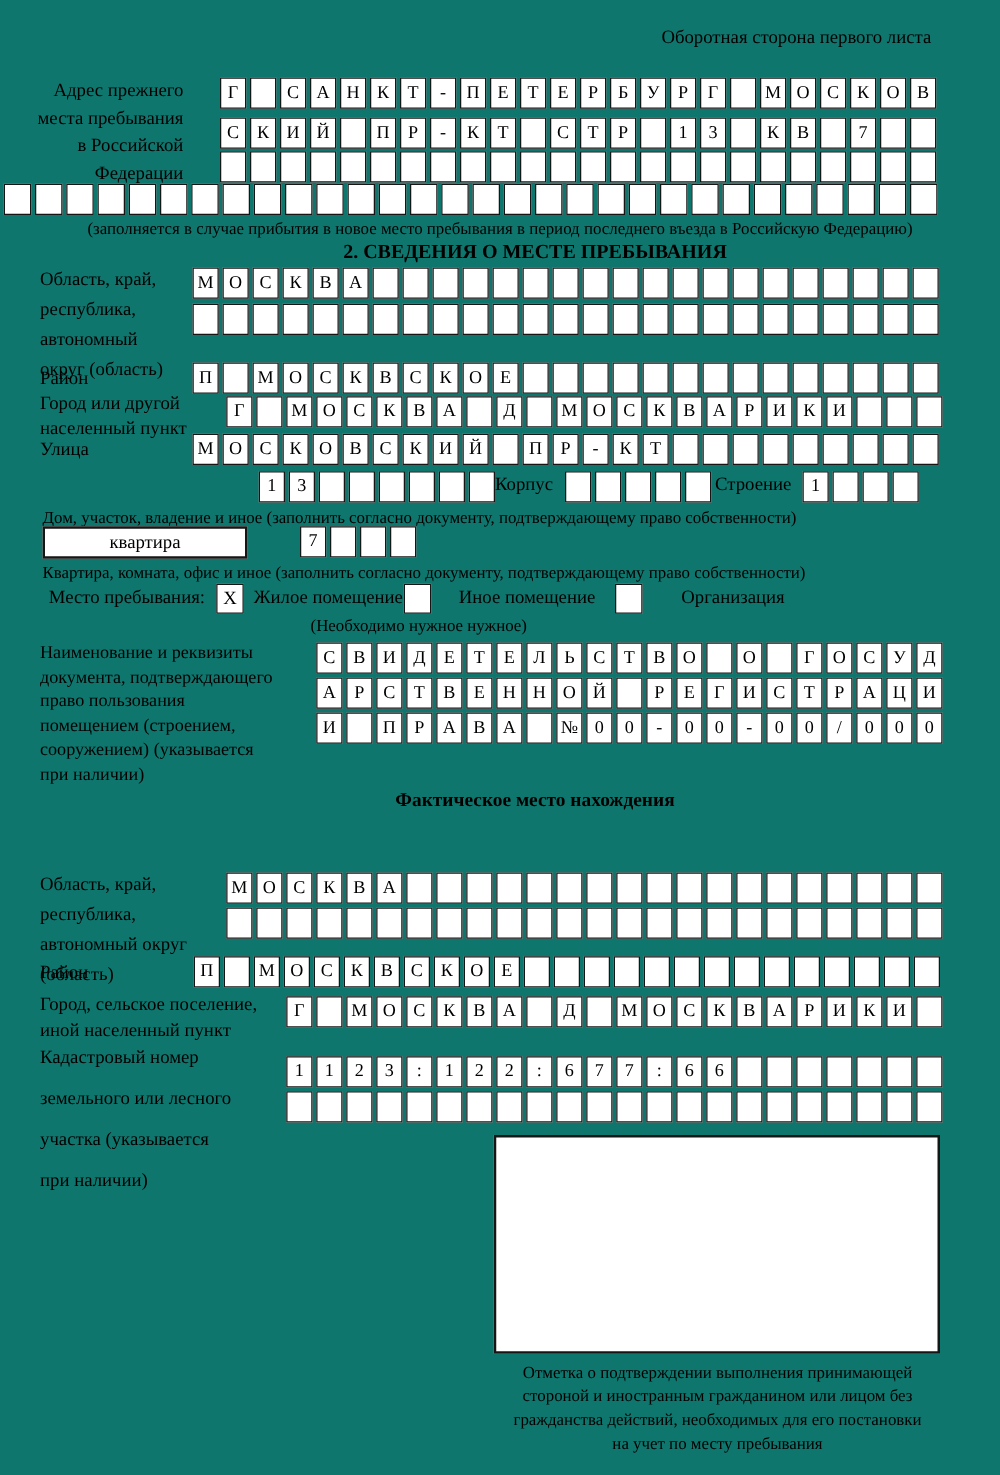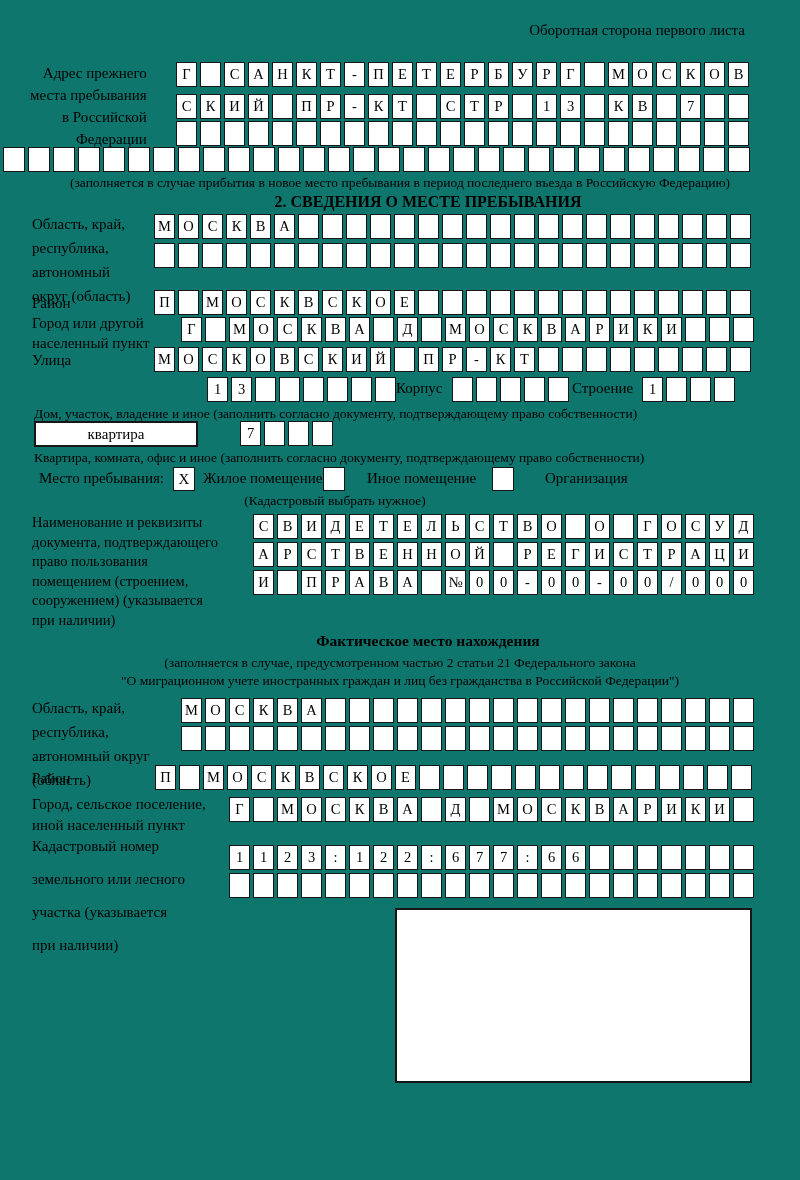--- a/index.html
+++ b/index.html
@@ -355,21 +355,21 @@
   </div>
   <div class="abs" style="left:203px;top:470px;font-size:15px;">Жилое помещение</div>
   <div class="checkbox" style="left:323px;top:467px;">
     <span></span>
   </div>
   <div class="abs" style="left:367px;top:470px;font-size:15px;">Иное помещение</div>
   <div class="checkbox" style="left:492px;top:467px;">
     <span></span>
   </div>
   <div class="abs" style="left:545px;top:470px;font-size:15px;">Организация</div>
-  <div class="cap" style="left:0;top:492px;width:670px;text-align:center;">(Кадастровый выбрать нужное)</div>
+  <div class="cap" style="left:0;top:492px;width:670px;text-align:center;">(Необходимо нужное нужное)</div>
 
   <div class="lbl" style="left:32px;top:513px;line-height:19.5px;font-size:14.5px;">Наименование и реквизиты
 документа, подтверждающего
 право пользования
 помещением (строением,
 сооружением) (указывается
 при наличии)</div>
   <div class="grid-row" style="left:253px;top:514px;">
       <div class="cell">С</div>
       <div class="cell">В</div>
@@ -434,22 +434,20 @@
       <div class="cell">-</div>
       <div class="cell">0</div>
       <div class="cell">0</div>
       <div class="cell">/</div>
       <div class="cell">0</div>
       <div class="cell">0</div>
       <div class="cell">0</div>
     </div>
 
   <div class="hdr" style="top:632px;font-size:15.5px;">Фактическое место нахождения</div>
-  <div class="cap" style="left:0;top:654px;width:800px;text-align:center;line-height:17.5px;">(заполняется в случае, предусмотренном частью 2 статьи 21 Федерального закона
-"О миграционном учете иностранных граждан и лиц без гражданства в Российской Федерации")</div>
 
   <div class="lbl" style="left:32px;top:696px;line-height:24px;">Область, край,
 республика,
 автономный округ
 (область)</div>
   <div class="grid-row" style="left:181px;top:698px;">
       <div class="cell">М</div>
       <div class="cell">О</div>
       <div class="cell">С</div>
       <div class="cell">К</div>
@@ -604,14 +602,18 @@
       <div class="cell"></div>
       <div class="cell"></div>
       <div class="cell"></div>
       <div class="cell"></div>
       <div class="cell"></div>
       <div class="cell"></div>
       <div class="cell"></div>
     </div>
 
   <div class="mark-box" style="left:395px;top:908px;width:357px;height:175px;"></div>
+  <div class="cap" style="left:385px;top:1088px;width:378px;text-align:center;line-height:19px;">Отметка о подтверждении выполнения принимающей
+стороной и иностранным гражданином или лицом без
+гражданства действий, необходимых для его постановки
+на учет по месту пребывания</div>
 
 </div>
 
 </body></html>

